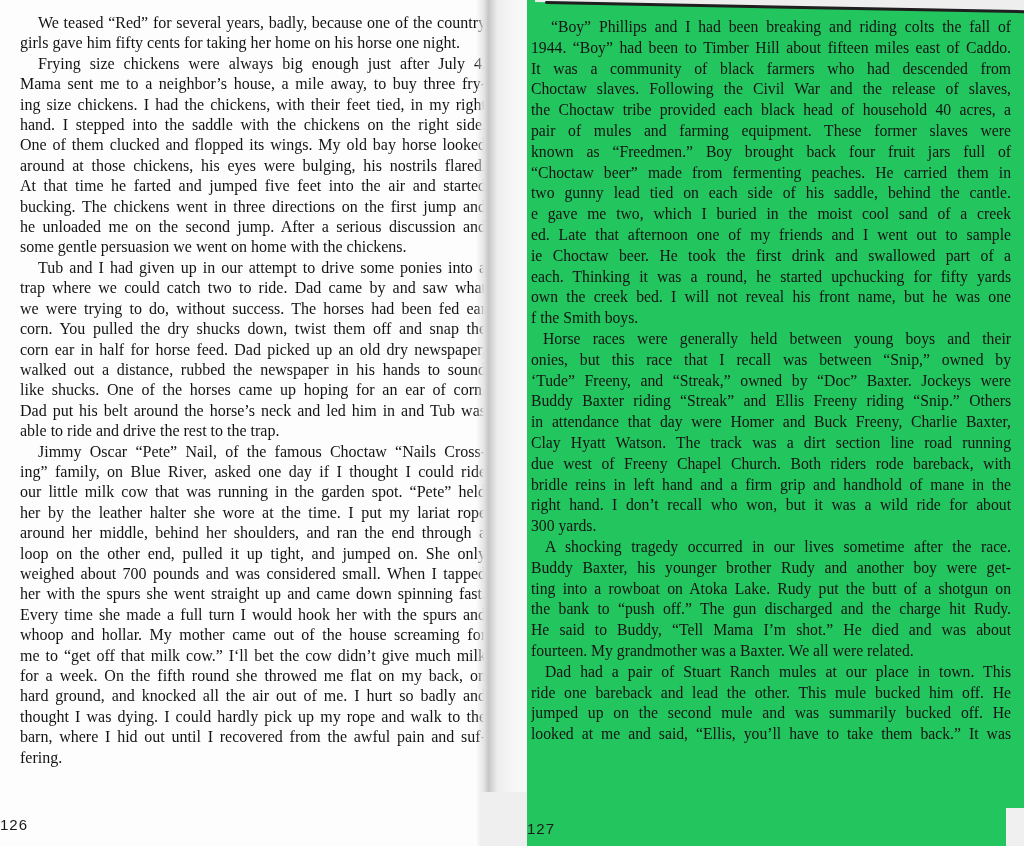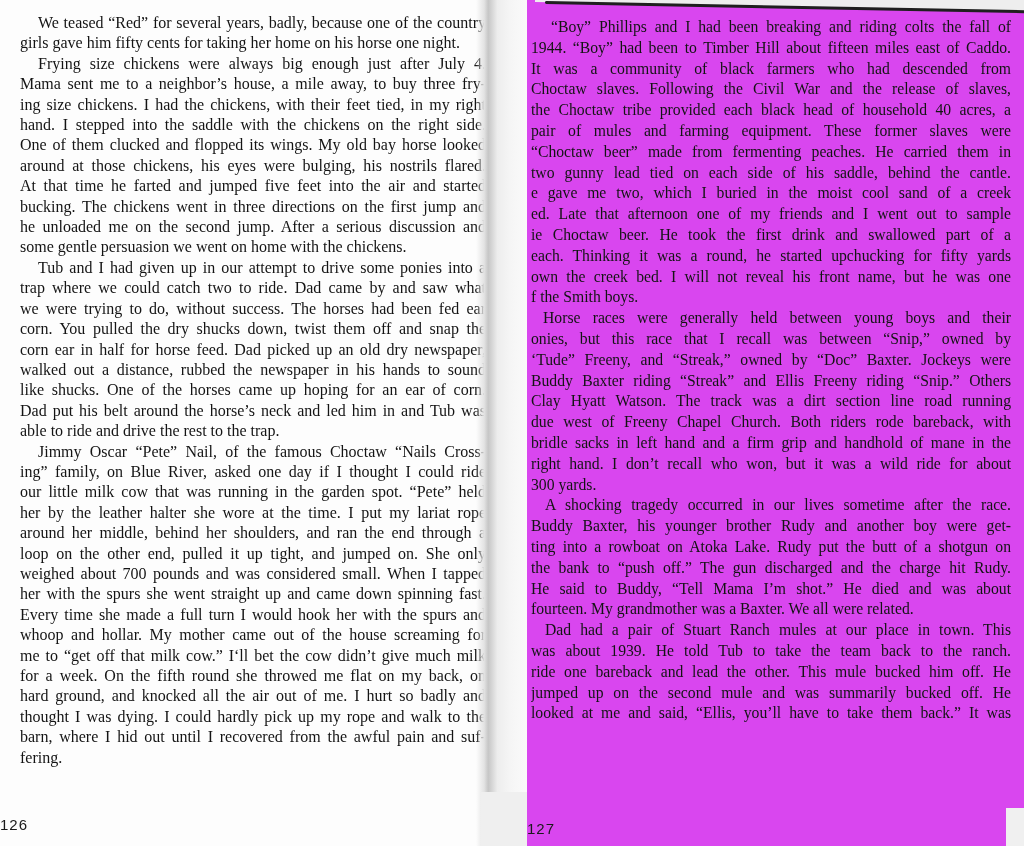--- a/index.html
+++ b/index.html
@@ -15,21 +15,21 @@
     font-family: "Liberation Serif", "DejaVu Serif", serif;
     color: #141414;
   }
 
   .page {
     position: absolute;
     top: 0;
     height: 846px;
   }
   .page-left  { left: 0;     width: 487px; background: #fdfdfd; }
-  .page-right { left: 527px; width: 497px; background: #d946ef; }
+  .page-right { left: 527px; width: 497px; background: #22c55e; }
 
   
   .gutter {
     position: absolute;
     top: 0;
     left: 476px;
     width: 51px;
     height: 846px;
     background: linear-gradient(90deg,
       rgba(253,253,253,0) 0%,
@@ -168,45 +168,46 @@
   <div class="gutter-bottom-shade"></div>
 
   <div class="page page-right">
     <div class="text-block">
         <div class="line" style="text-indent: 20px;">“Boy” Phillips and I had been breaking and riding colts the fall of</div>
         <div class="line">1944. “Boy” had been to Timber Hill about fifteen miles east of Caddo.</div>
         <div class="line">It was a community of black farmers who had descended from</div>
         <div class="line">Choctaw slaves. Following the Civil War and the release of slaves,</div>
         <div class="line">the Choctaw tribe provided each black head of household 40 acres, a</div>
         <div class="line">pair of mules and farming equipment. These former slaves were</div>
+        <div class="line">known as “Freedmen.” Boy brought back four fruit jars full of</div>
         <div class="line">“Choctaw beer” made from fermenting peaches. He carried them in</div>
         <div class="line">two gunny lead tied on each side of his saddle, behind the cantle.</div>
         <div class="line">e gave me two, which I buried in the moist cool sand of a creek</div>
         <div class="line">ed. Late that afternoon one of my friends and I went out to sample</div>
         <div class="line">ie Choctaw beer. He took the first drink and swallowed part of a</div>
         <div class="line">each. Thinking it was a round, he started upchucking for fifty yards</div>
         <div class="line">own the creek bed. I will not reveal his front name, but he was one</div>
         <div class="line no-just">f the Smith boys.</div>
         <div class="line" style="text-indent: 12px;">Horse races were generally held between young boys and their</div>
         <div class="line">onies, but this race that I recall was between “Snip,” owned by</div>
         <div class="line">‘Tude” Freeny, and “Streak,” owned by “Doc” Baxter. Jockeys were</div>
         <div class="line">Buddy Baxter riding “Streak” and Ellis Freeny riding “Snip.” Others</div>
+        <div class="line">in attendance that day were Homer and Buck Freeny, Charlie Baxter,</div>
         <div class="line">Clay Hyatt Watson. The track was a dirt section line road running</div>
         <div class="line">due west of Freeny Chapel Church. Both riders rode bareback, with</div>
-        <div class="line">bridle sacks in left hand and a firm grip and handhold of mane in the</div>
+        <div class="line">bridle reins in left hand and a firm grip and handhold of mane in the</div>
         <div class="line">right hand. I don’t recall who won, but it was a wild ride for about</div>
         <div class="line no-just">300 yards.</div>
         <div class="line" style="text-indent: 14px;">A shocking tragedy occurred in our lives sometime after the race.</div>
         <div class="line">Buddy Baxter, his younger brother Rudy and another boy were get-</div>
         <div class="line">ting into a rowboat on Atoka Lake. Rudy put the butt of a shotgun on</div>
         <div class="line">the bank to “push off.” The gun discharged and the charge hit Rudy.</div>
         <div class="line">He said to Buddy, “Tell Mama I’m shot.” He died and was about</div>
         <div class="line no-just">fourteen. My grandmother was a Baxter. We all were related.</div>
         <div class="line" style="text-indent: 14px;">Dad had a pair of Stuart Ranch mules at our place in town. This</div>
-        <div class="line">was about 1939. He told Tub to take the team back to the ranch.</div>
         <div class="line">ride one bareback and lead the other. This mule bucked him off. He</div>
         <div class="line">jumped up on the second mule and was summarily bucked off. He</div>
         <div class="line">looked at me and said, “Ellis, you’ll have to take them back.” It was</div>
       </div>
     <div class="page-number">127</div>
   </div>
 
   <div class="scan-top-strip"></div>
   <div class="scan-edge-line"></div>
   <div class="corner-shade"></div>

